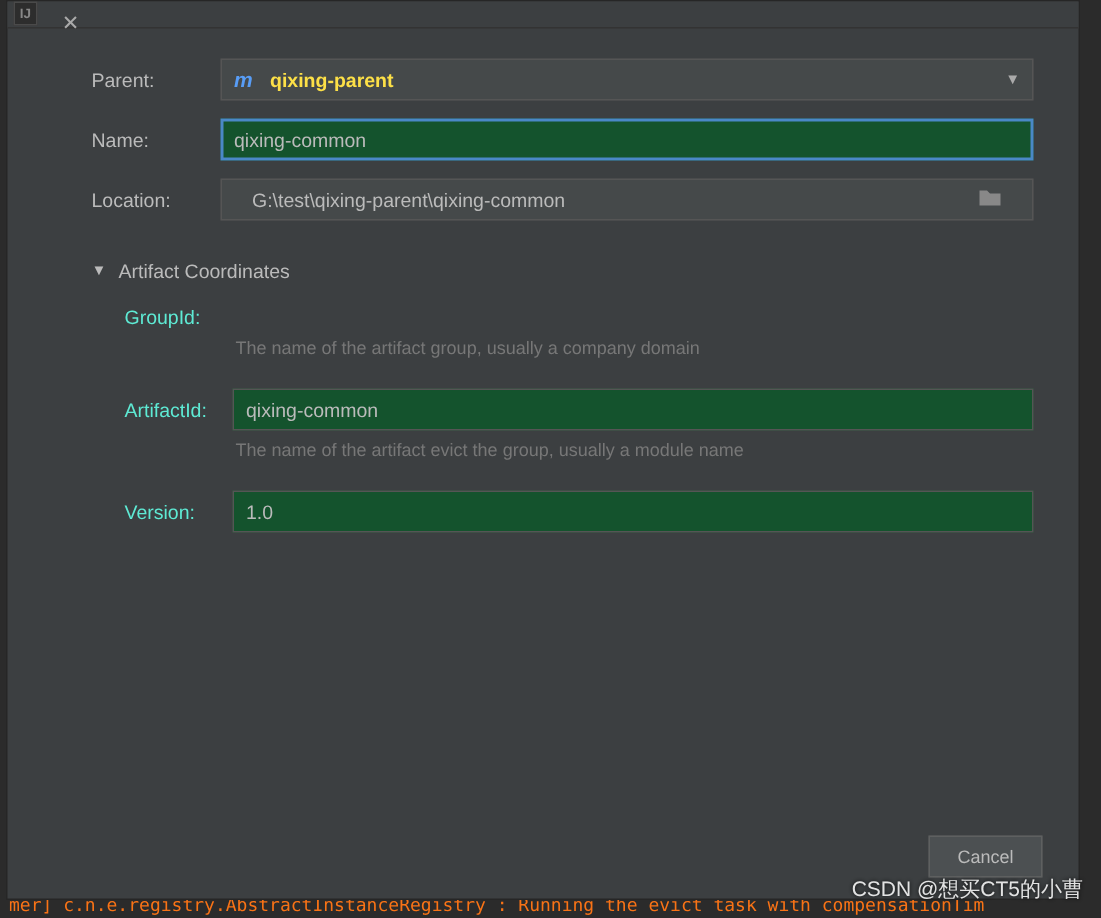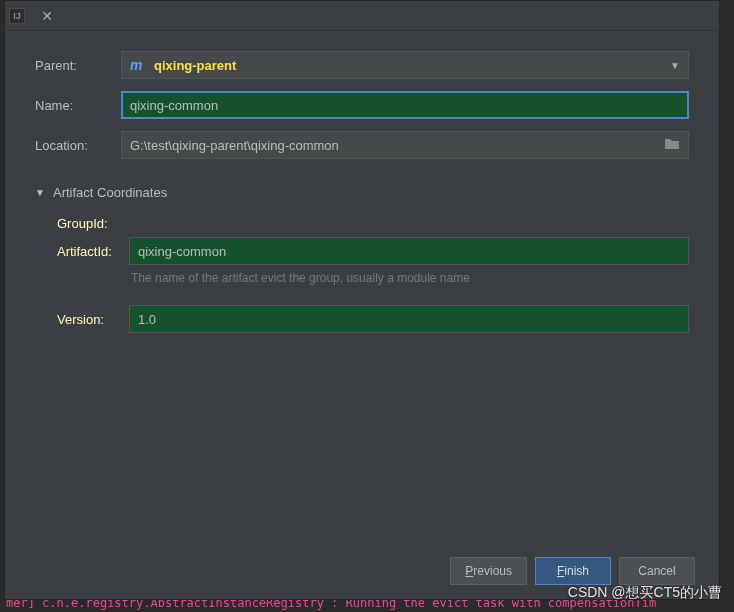--- a/index.html
+++ b/index.html
@@ -22,25 +22,25 @@
       height: 600px;
       background: #3c3f41;
       border: 1px solid #262626;
       position: absolute;
       top: 0;
       left: 4px;
       display: flex;
       flex-direction: column;
     }
     .titlebar {
-      height: 30px;
+      height: 18px;
       background: #3c3f41;
       border-bottom: 1px solid #333;
       display: flex;
-      align-items: center;
+      align-items: flex-start;
       padding: 0 4px;
     }
     .title-icon {
       width: 16px;
       height: 16px;
       background: #2d2d2d;
       border: 1px solid #4a4a4a;
       margin-right: 8px;
       display: inline-flex;
       align-items: center;
@@ -61,34 +61,35 @@
       justify-content: center;
       color: #aaaaaa;
       cursor: pointer;
       font-size: 14px;
     }
     .content {
       flex: 1;
       padding: 20px 30px 10px 30px;
       display: flex;
       flex-direction: column;
+      margin-left: 26px;
     }
     .field-row {
       display: flex;
       align-items: center;
       margin-bottom: 12px;
     }
     .label {
       width: 86px;
       color: #bbbbbb;
       flex-shrink: 0;
     }
     .label-indent {
       width: 72px;
-      color: #fef9c3;
+      color: #5eead4;
       flex-shrink: 0;
       text-align: left;
       padding-right: 6px;
     }
     .combo {
       flex: 1;
       height: 28px;
       background: #45494a;
       border: 1px solid #555;
       display: flex;
@@ -131,21 +132,21 @@
       border: 2px solid #4a88c7;
       padding: 0 7px;
     }
     .location-field {
       flex: 1;
       height: 28px;
       background: #45494a;
       border: 1px solid #555;
       display: flex;
       align-items: center;
-      padding: 0 8px;
+      padding: 0 20px;
       gap: 28px;
     }
     .location-text {
       flex: 1;
       color: #bbbbbb;
     }
     .folder-icon {
       width: 16px;
       height: 16px;
       color: #888;
@@ -205,21 +206,21 @@
       color: #d8d8d8;
     }
     .btn .und {
       text-decoration: underline;
     }
     .bg-log {
       position: absolute;
       bottom: 0;
       left: 0;
       right: 0;
-      color: #ec4899;
+      color: #f97316;
       font-family: monospace;
       font-size: 12px;
       padding: 2px 6px;
       white-space: nowrap;
       overflow: hidden;
     }
     .watermark {
       position: absolute;
       bottom: 10px;
       right: 12px;
@@ -270,39 +271,41 @@
 
     <div class="section-header">
       <span class="disclosure">▼</span>
       <span class="section-title">Artifact Coordinates</span>
     </div>
 
     <div class="indent-group">
       <div class="field-row">
         <span class="label-indent">GroupId:</span>
       </div>
+      <div class="field-row">
+        <span class="label-indent"></span>
+        <span class="hint">The name of the artifact group, usually a company domain</span>
+      </div>
 
       <div class="field-row">
         <span class="label-indent">ArtifactId:</span>
         <input class="textfield" type="text" value="qixing-common" style="">
       </div>
       <div class="field-row">
         <span class="label-indent"></span>
         <span class="hint">The name of the artifact evict the group, usually a module name</span>
       </div>
 
       <div class="field-row">
         <span class="label-indent">Version:</span>
         <input class="textfield" type="text" value="1.0" style="">
       </div>
     </div>
 
     <div class="spacer"></div>
   </div>
 
   <div class="buttonbar">
-    <button class="btn"><span class="und">P</span><span>revious</span></button>
-    <button class="btn primary"><span class="und">F</span><span>inish</span></button>
     <button class="btn">Cancel</button>
   </div>
 </div>
 
 <div class="watermark">CSDN @想买CT5的小曹</div>
 
 </body></html>

